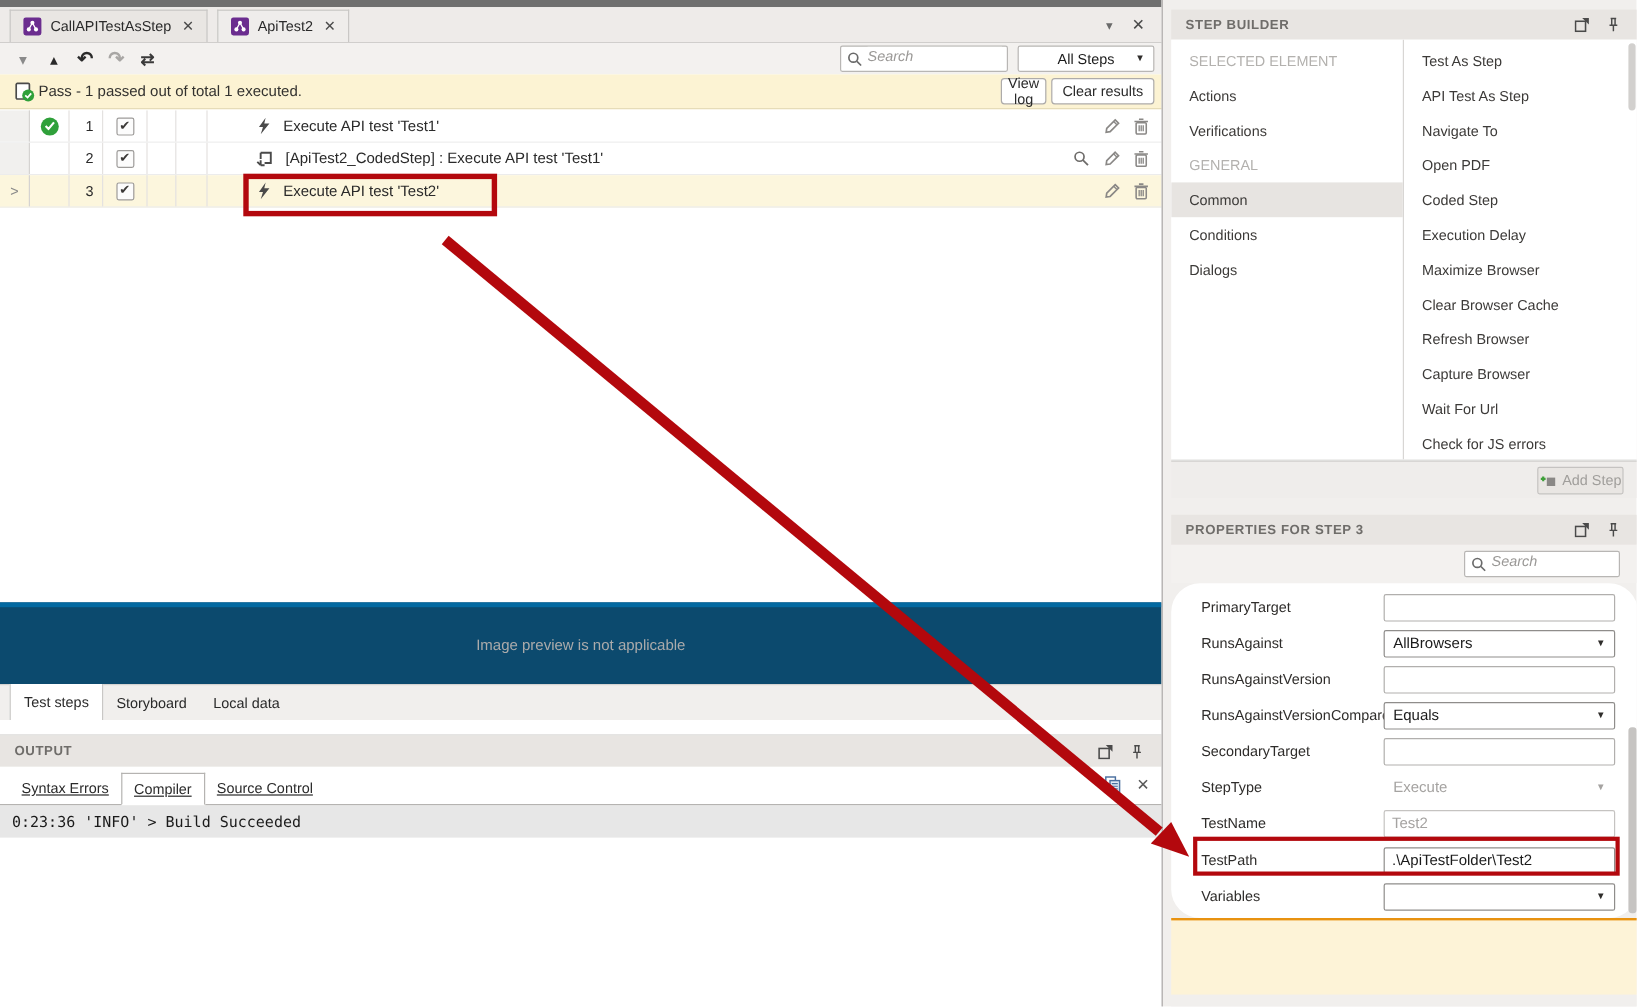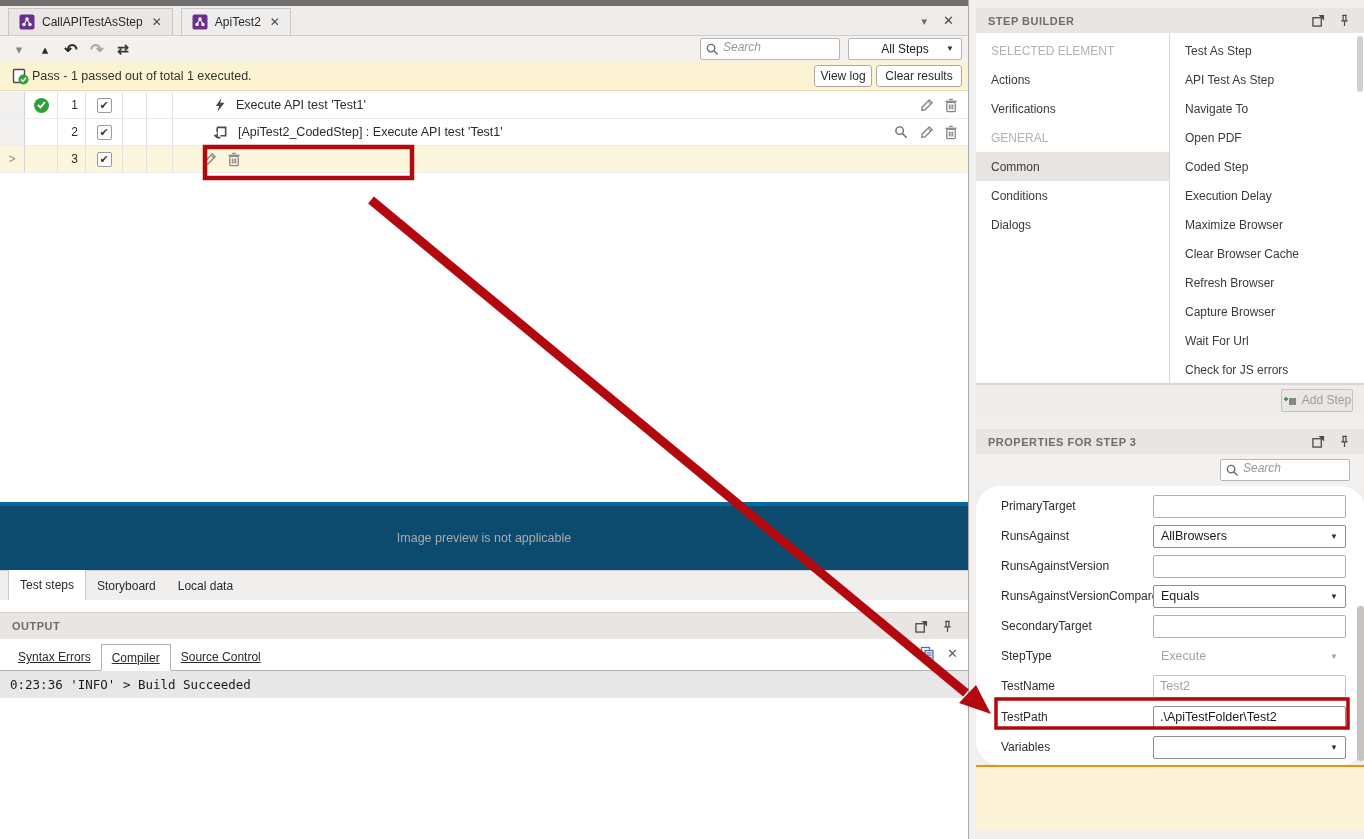--- a/index.html
+++ b/index.html
@@ -162,21 +162,21 @@
     </div>
 
     <div class="passbar">
       <svg style="position:absolute;left:12px;" width="17" height="17" viewBox="0 0 17 17">
           <rect x="1.5" y="1.5" width="11" height="13" rx="1" fill="#fff" stroke="#4a4a4a" stroke-width="1.4"></rect>
           <circle cx="11.5" cy="11.5" r="5" fill="#2fa03a"></circle>
           <path d="M9 11.5 L11 13.3 L14 9.8" stroke="#fff" stroke-width="1.5" fill="none"></path>
         </svg>
       <span class="pass-msg">Pass - 1 passed out of total 1 executed.</span>
       <div style="flex:1;"></div>
-      <button class="btn" style="width:58px;height:22px;margin-right:4px;">View log</button>
+      <button class="btn" style="width:38px;height:22px;margin-right:4px;">View log</button>
       <button class="btn" style="width:86px;height:22px;margin-right:6px;">Clear results</button>
     </div>
 
     <div class="grid">
 
       <div class="step-row">
         <div class="cell c-gutter"></div>
         <div class="cell c-status">
           <span class="status-ok">
               <svg width="9" height="8" viewBox="0 0 9 8">
@@ -251,20 +251,26 @@
 
       <div class="step-row sel">
         <div class="cell c-gutter">&gt;</div>
         <div class="cell c-status"></div>
         <div class="cell c-num">3</div>
         <div class="cell c-check">
             <span class="checkbox"></span>
           </div>
         <div class="cell c-e1"></div>
         <div class="cell c-e2"></div>
+        <div class="cell c-desc">
+          <svg width="13" height="16" viewBox="0 0 14 17">
+              <polygon points="9,1 3,9.5 6.6,9.5 4.6,16 12.4,6.2 7.8,6.2" fill="#4a4a4a"></polygon>
+            </svg>
+          <span>Execute API test 'Test2'</span>
+        </div>
         <div class="cell c-actions">
           <svg width="15" height="15" viewBox="0 0 16 16">
               <path d="M11 2 L14 5 L6.5 12.5 L3 13 L3.5 9.5 Z" fill="none" stroke="#8a8886" stroke-width="1.5"></path>
               <line x1="9.6" y1="3.4" x2="12.6" y2="6.4" stroke="#8a8886" stroke-width="1.2"></line>
             </svg>
           <svg width="14" height="15" viewBox="0 0 14 16">
               <rect x="2.5" y="4.5" width="9" height="10" rx="1" fill="none" stroke="#8a8886" stroke-width="1.4"></rect>
               <line x1="1" y1="3.5" x2="13" y2="3.5" stroke="#8a8886" stroke-width="1.4"></line>
               <line x1="5" y1="1.5" x2="9" y2="1.5" stroke="#8a8886" stroke-width="1.4"></line>
               <line x1="5.2" y1="6.8" x2="5.2" y2="12.2" stroke="#8a8886" stroke-width="1.2"></line>

